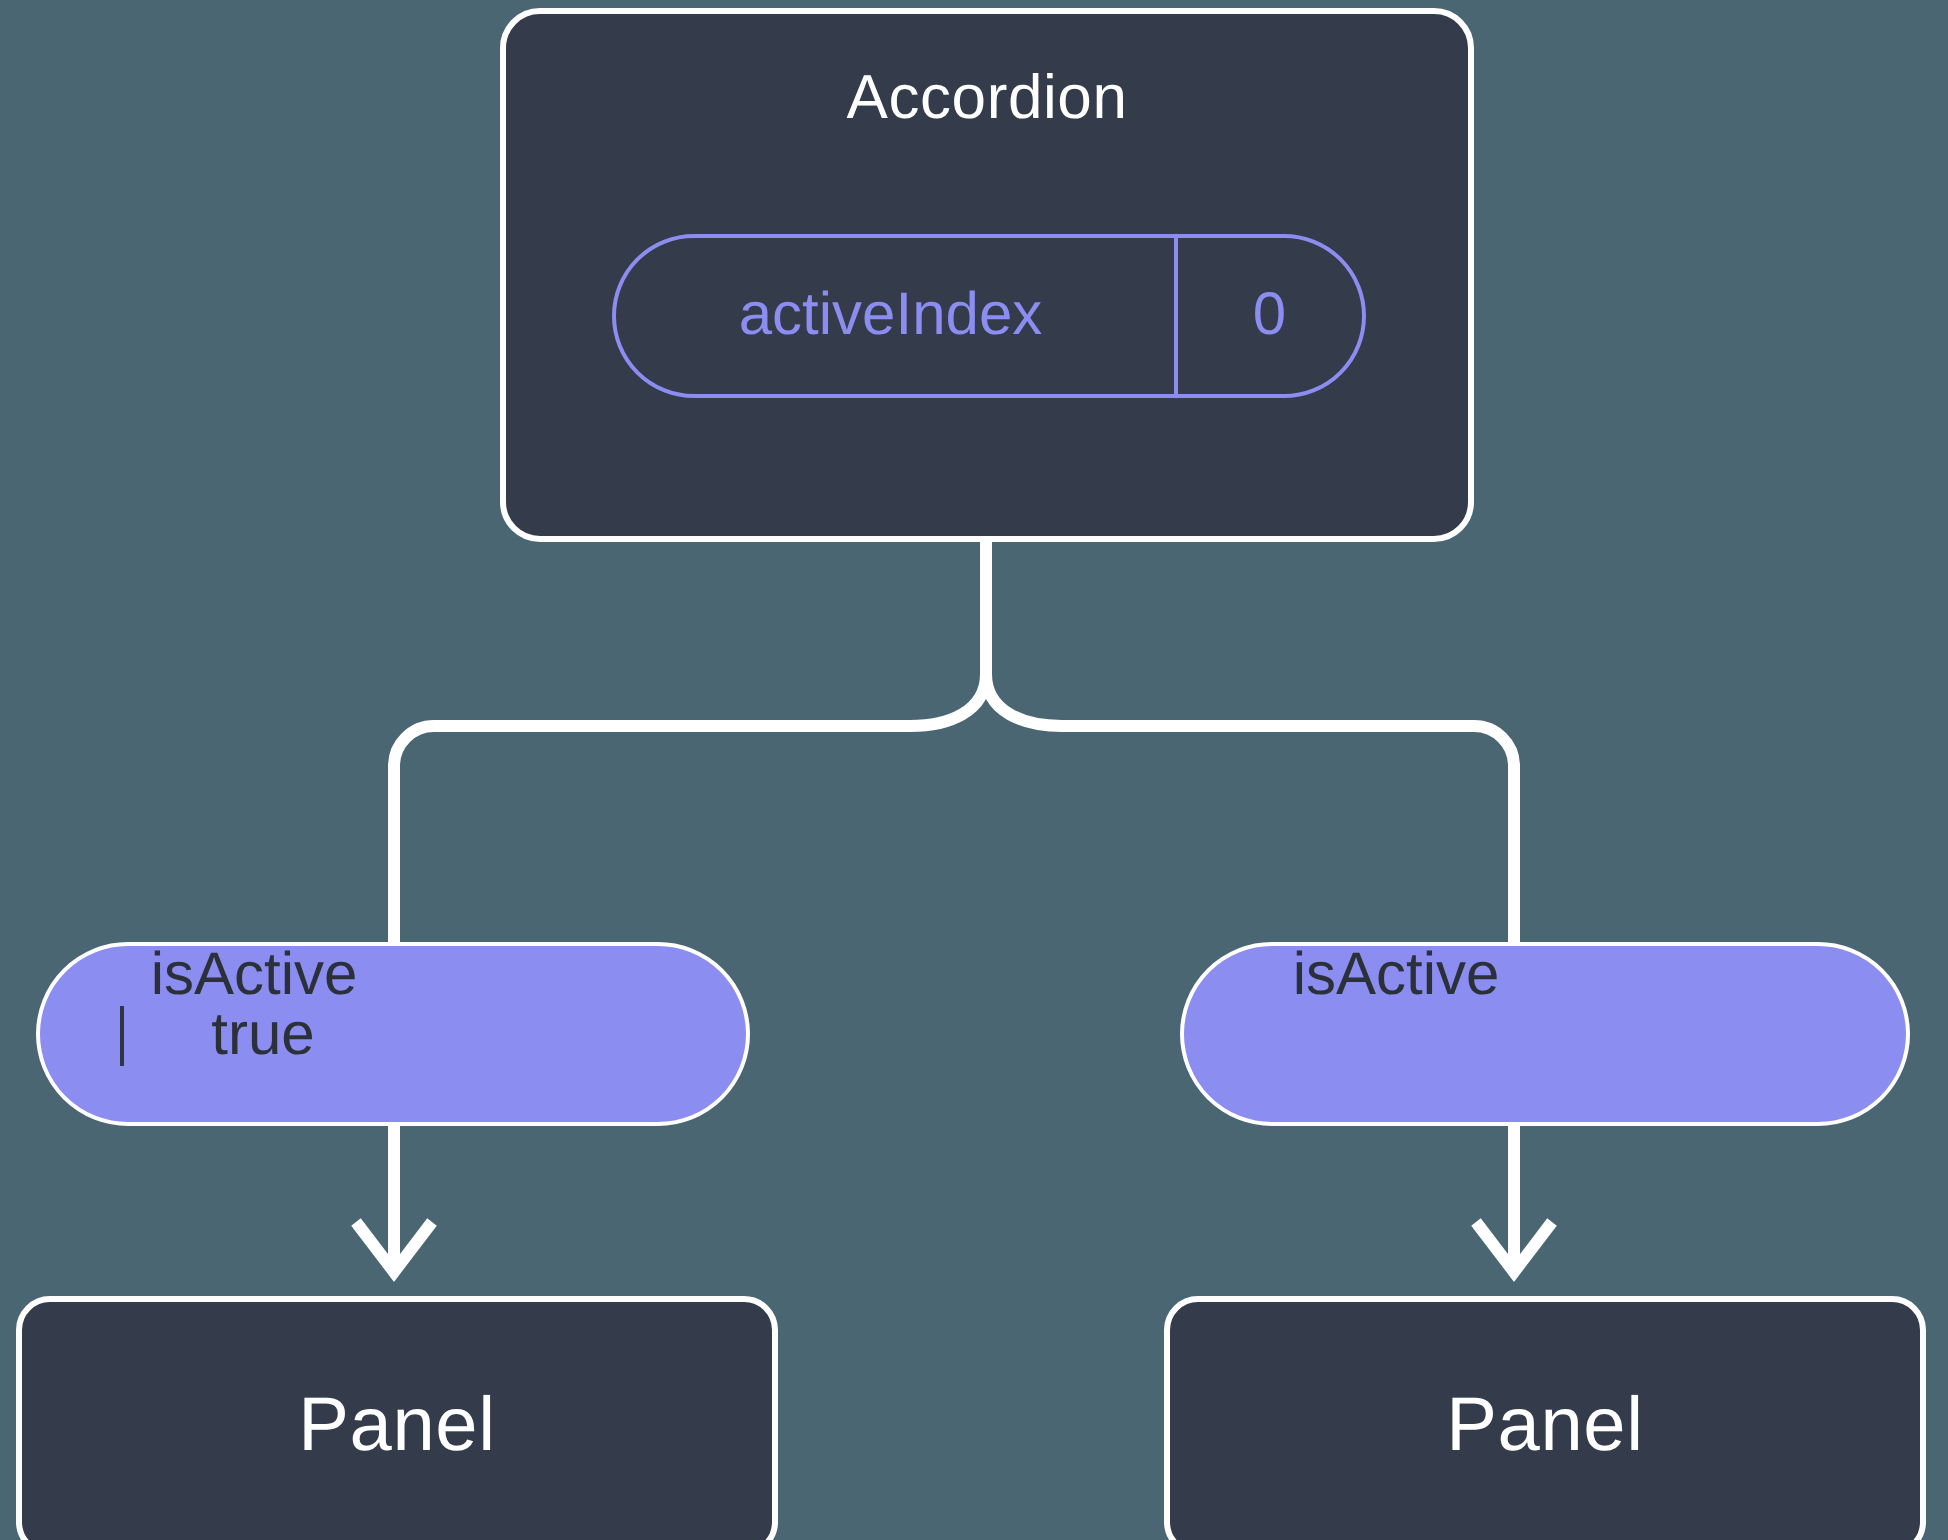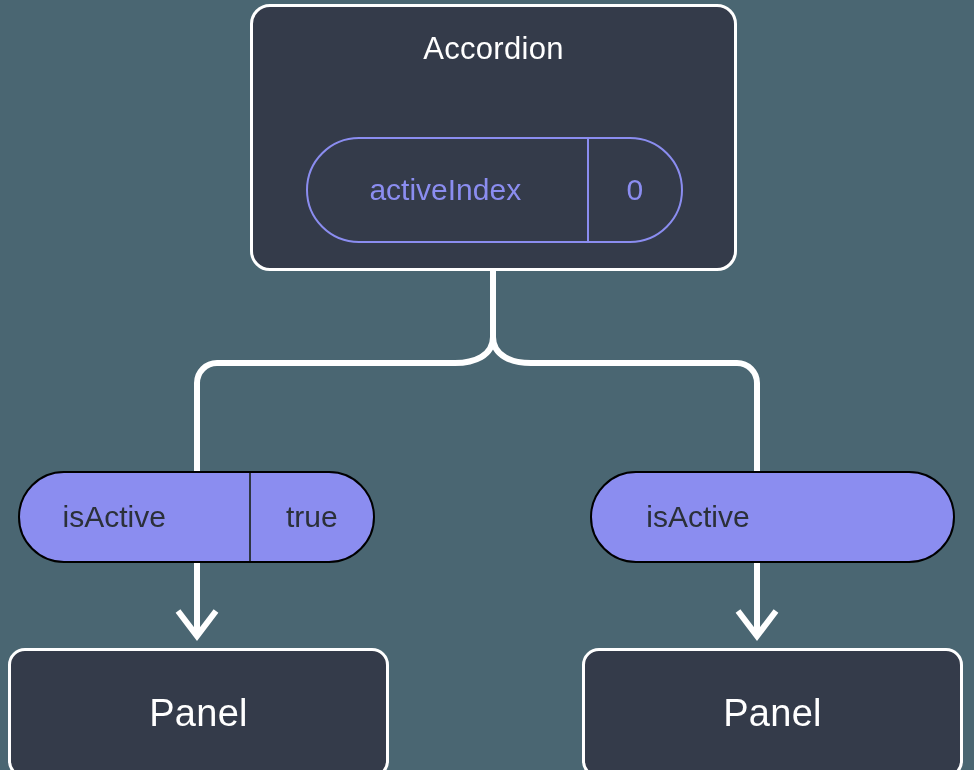--- a/index.html
+++ b/index.html
@@ -102,30 +102,30 @@
     color: #8b8df0;
     font-size: 30px;
   }
   .pill-outline .pill-val {
     border-left: 2px solid #8b8df0;
   }
   #pill-active-index {
     left: 306px;
     top: 117px;
     width: 377px;
-    height: 106px;
-    margin-top: 20px;
+    height: 82px;
   }
   #pill-active-index .pill-key { width: 279px; padding-right: 4px; }
   #pill-active-index .pill-val { width: 94px; }
 
   
   .pill-filled {
     background: #8b8df0;
-    border: 2px solid #000000;
+    border: 2px solid #ffffff;
+    flex-direction: column;
   }
   .pill-filled .pill-key,
   .pill-filled .pill-val {
     color: #2b3039;
     font-size: 30px;
   }
   .pill-filled .pill-val {
     border-left: 2px solid #2f3542;
   }
   #pill-is-active-true {

